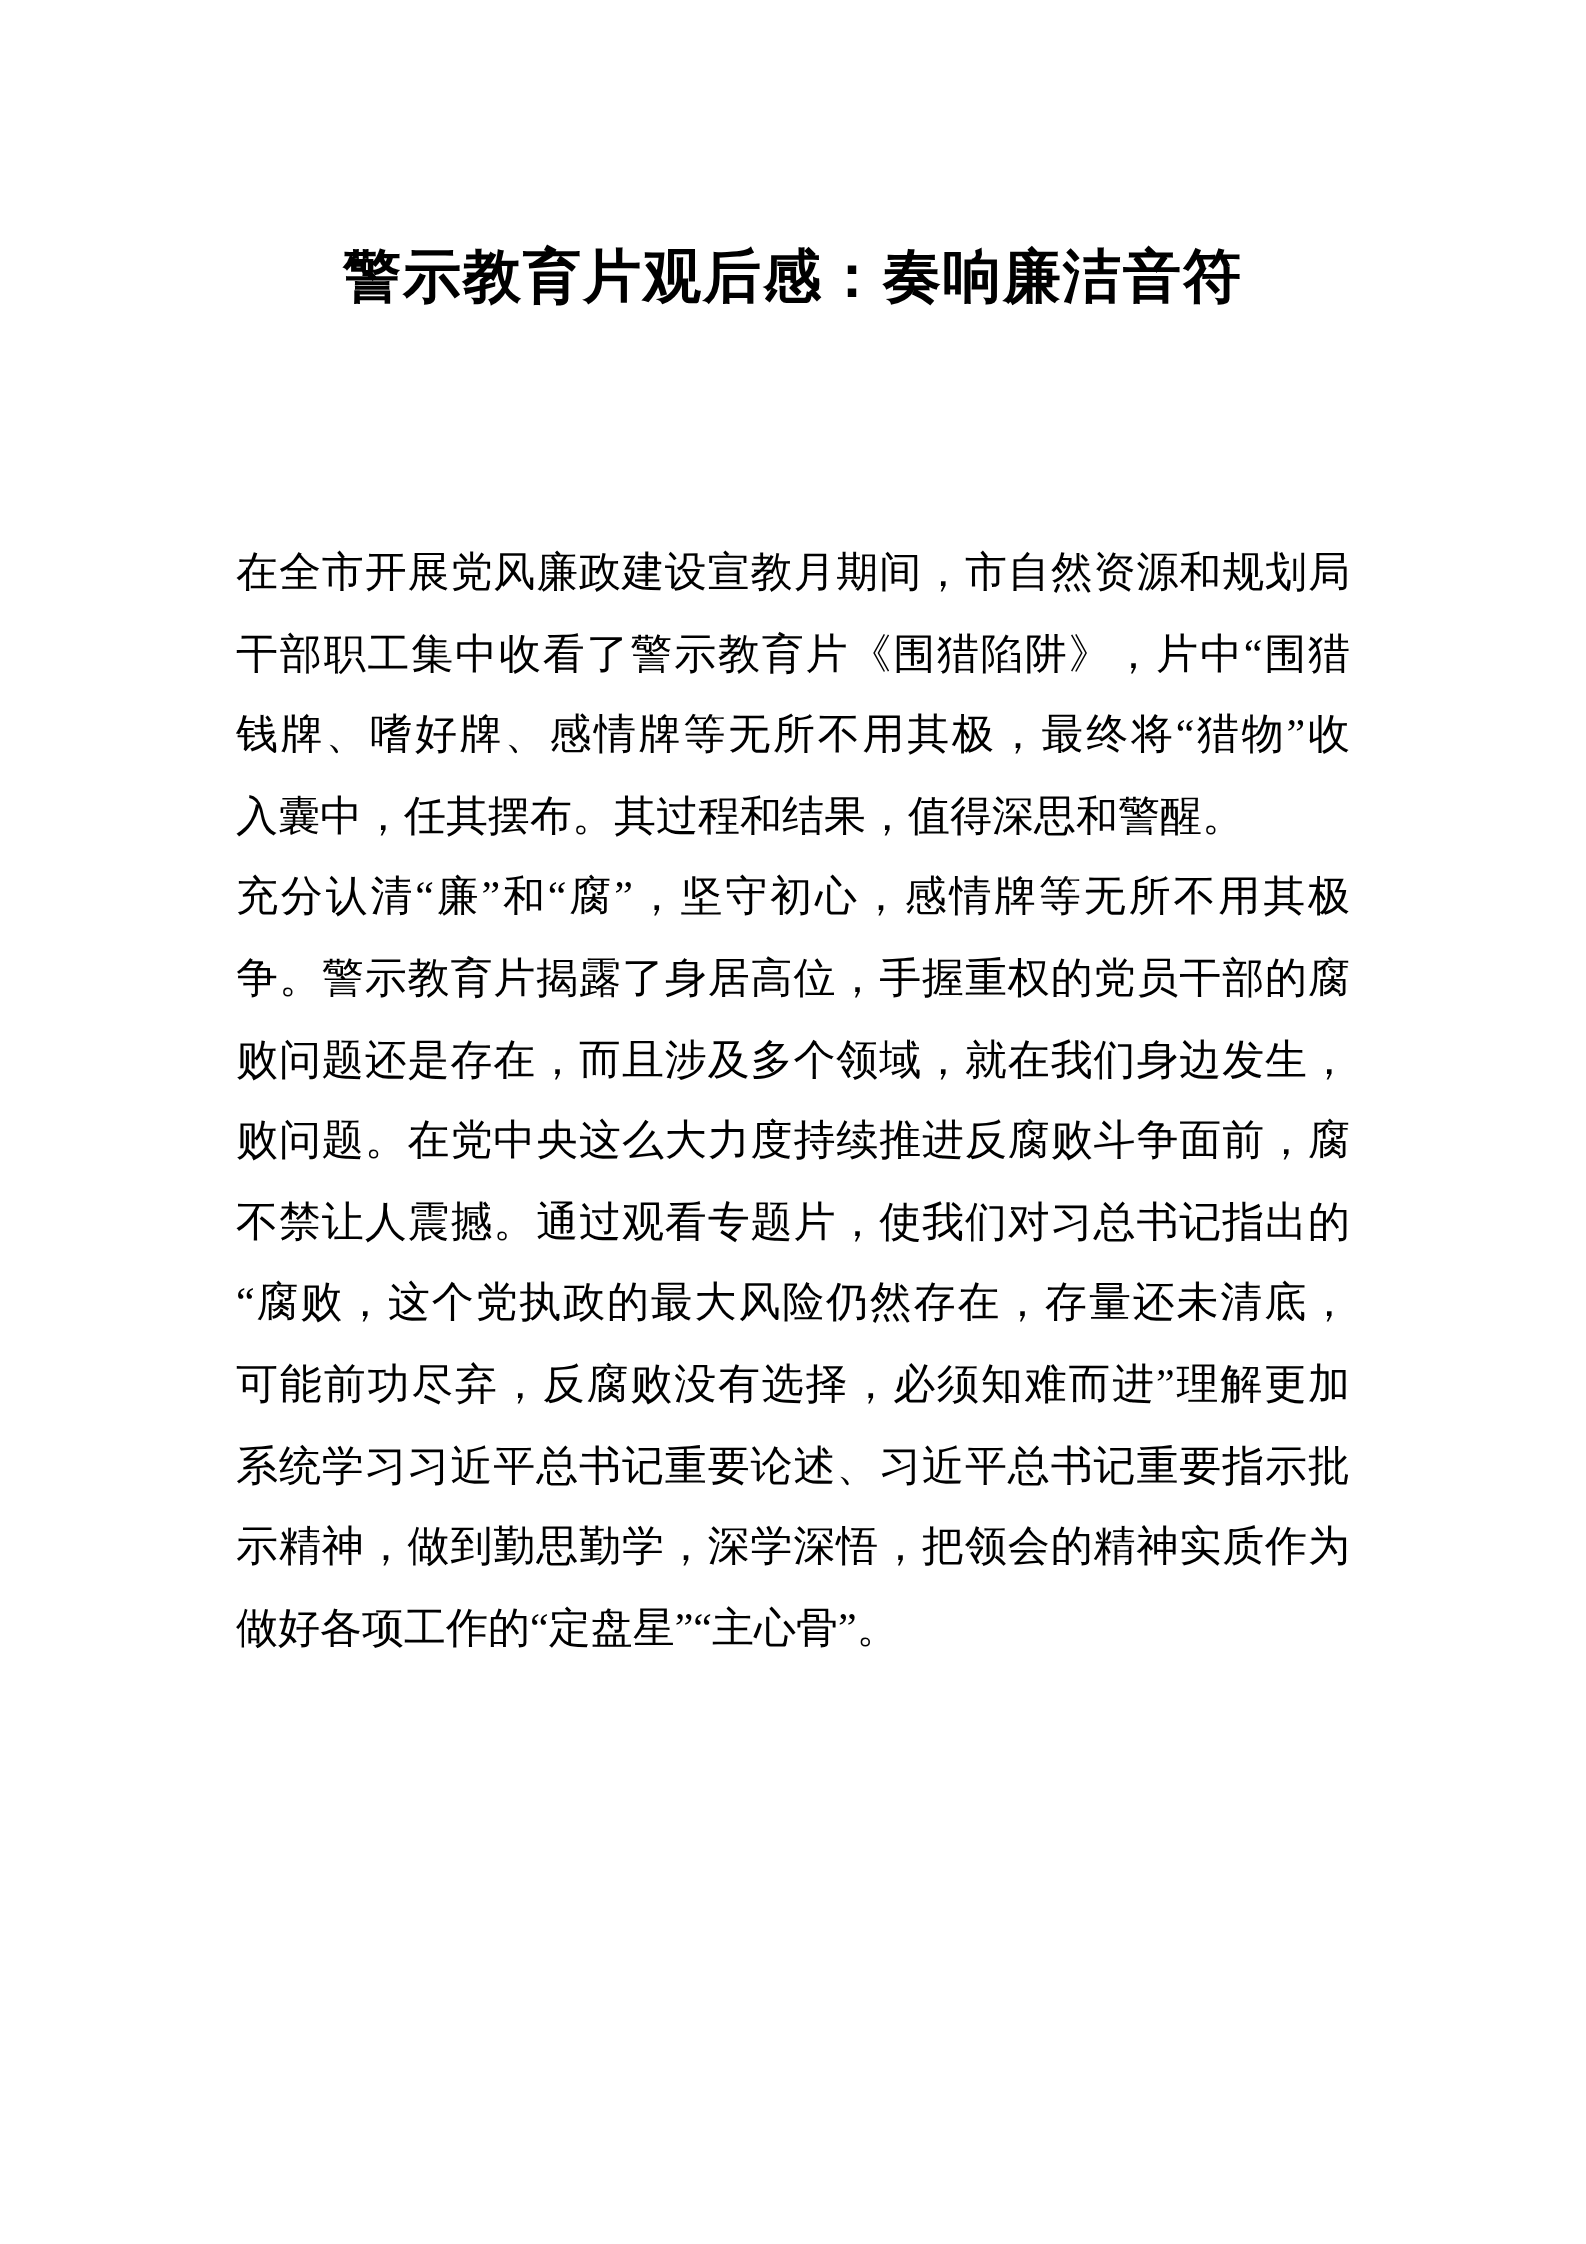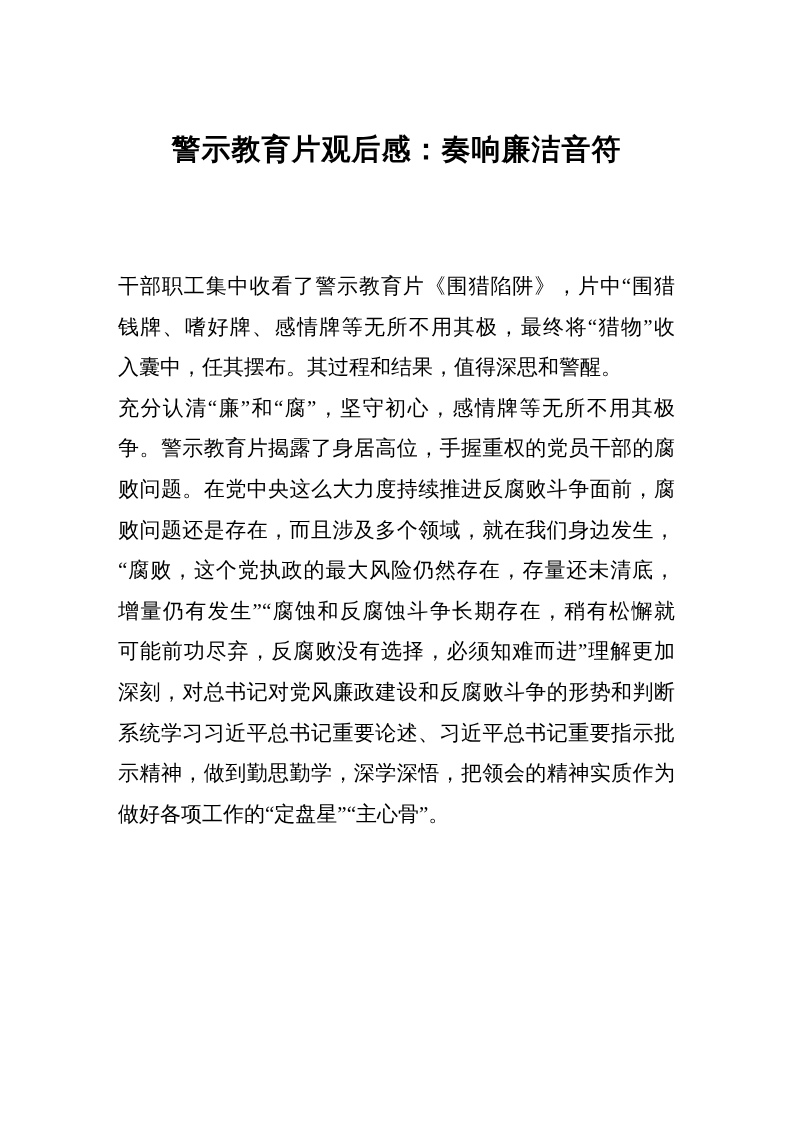--- a/index.html
+++ b/index.html
@@ -17,21 +17,21 @@
     overflow: hidden;
   }
   .title-block {
     position: absolute;
     top: 121px;
     left: 0;
     right: 0;
     text-align: center;
   }
   .title-line {
-    margin: 10px 0 38px 0;
+    margin: 0 0 38px 0;
     font-size: 29px;
     font-weight: 700;
     line-height: 36px;
     letter-spacing: 1px;
   }
   .body-text {
     position: absolute;
     top: 266px;
     left: 118px;
     width: 557px;
@@ -56,31 +56,31 @@
 </style>
 </head>
 <body>
 
 <div class="page">
   <header class="title-block">
     <h1 class="title-line">警示教育片观后感：奏响廉洁音符</h1>
   </header>
   <main class="body-text">
       <div class="para">
+        <div class="line">在全市开展党风廉政建设宣教月期间，市自然资源和规划局</div>
         <div class="line">干部职工集中收看了警示教育片《围猎陷阱》，片中“围猎</div>
         <div class="line">钱牌、嗜好牌、感情牌等无所不用其极，最终将“猎物”收</div>
         <div class="line para-end">入囊中，任其摆布。其过程和结果，值得深思和警醒。</div>
       </div>
       <div class="para">
         <div class="line">充分认清“廉”和“腐”，坚守初心，感情牌等无所不用其极</div>
         <div class="line">争。警示教育片揭露了身居高位，手握重权的党员干部的腐</div>
+        <div class="line">败问题还是存在，而且涉及多个领域，就在我们身边发生，</div>
         <div class="line">败问题。在党中央这么大力度持续推进反腐败斗争面前，腐</div>
-        <div class="line">败问题还是存在，而且涉及多个领域，就在我们身边发生，</div>
+        <div class="line">不禁让人震撼。通过观看专题片，使我们对习总书记指出的</div>
         <div class="line">“腐败，这个党执政的最大风险仍然存在，存量还未清底，</div>
-        <div class="line">增量仍有发生”“腐蚀和反腐蚀斗争长期存在，稍有松懈就</div>
         <div class="line">可能前功尽弃，反腐败没有选择，必须知难而进”理解更加</div>
-        <div class="line">深刻，对总书记对党风廉政建设和反腐败斗争的形势和判断</div>
         <div class="line">系统学习习近平总书记重要论述、习近平总书记重要指示批</div>
         <div class="line">示精神，做到勤思勤学，深学深悟，把领会的精神实质作为</div>
         <div class="line para-end">做好各项工作的“定盘星”“主心骨”。</div>
       </div>
     </main>
 </div>
 
 </body></html>

